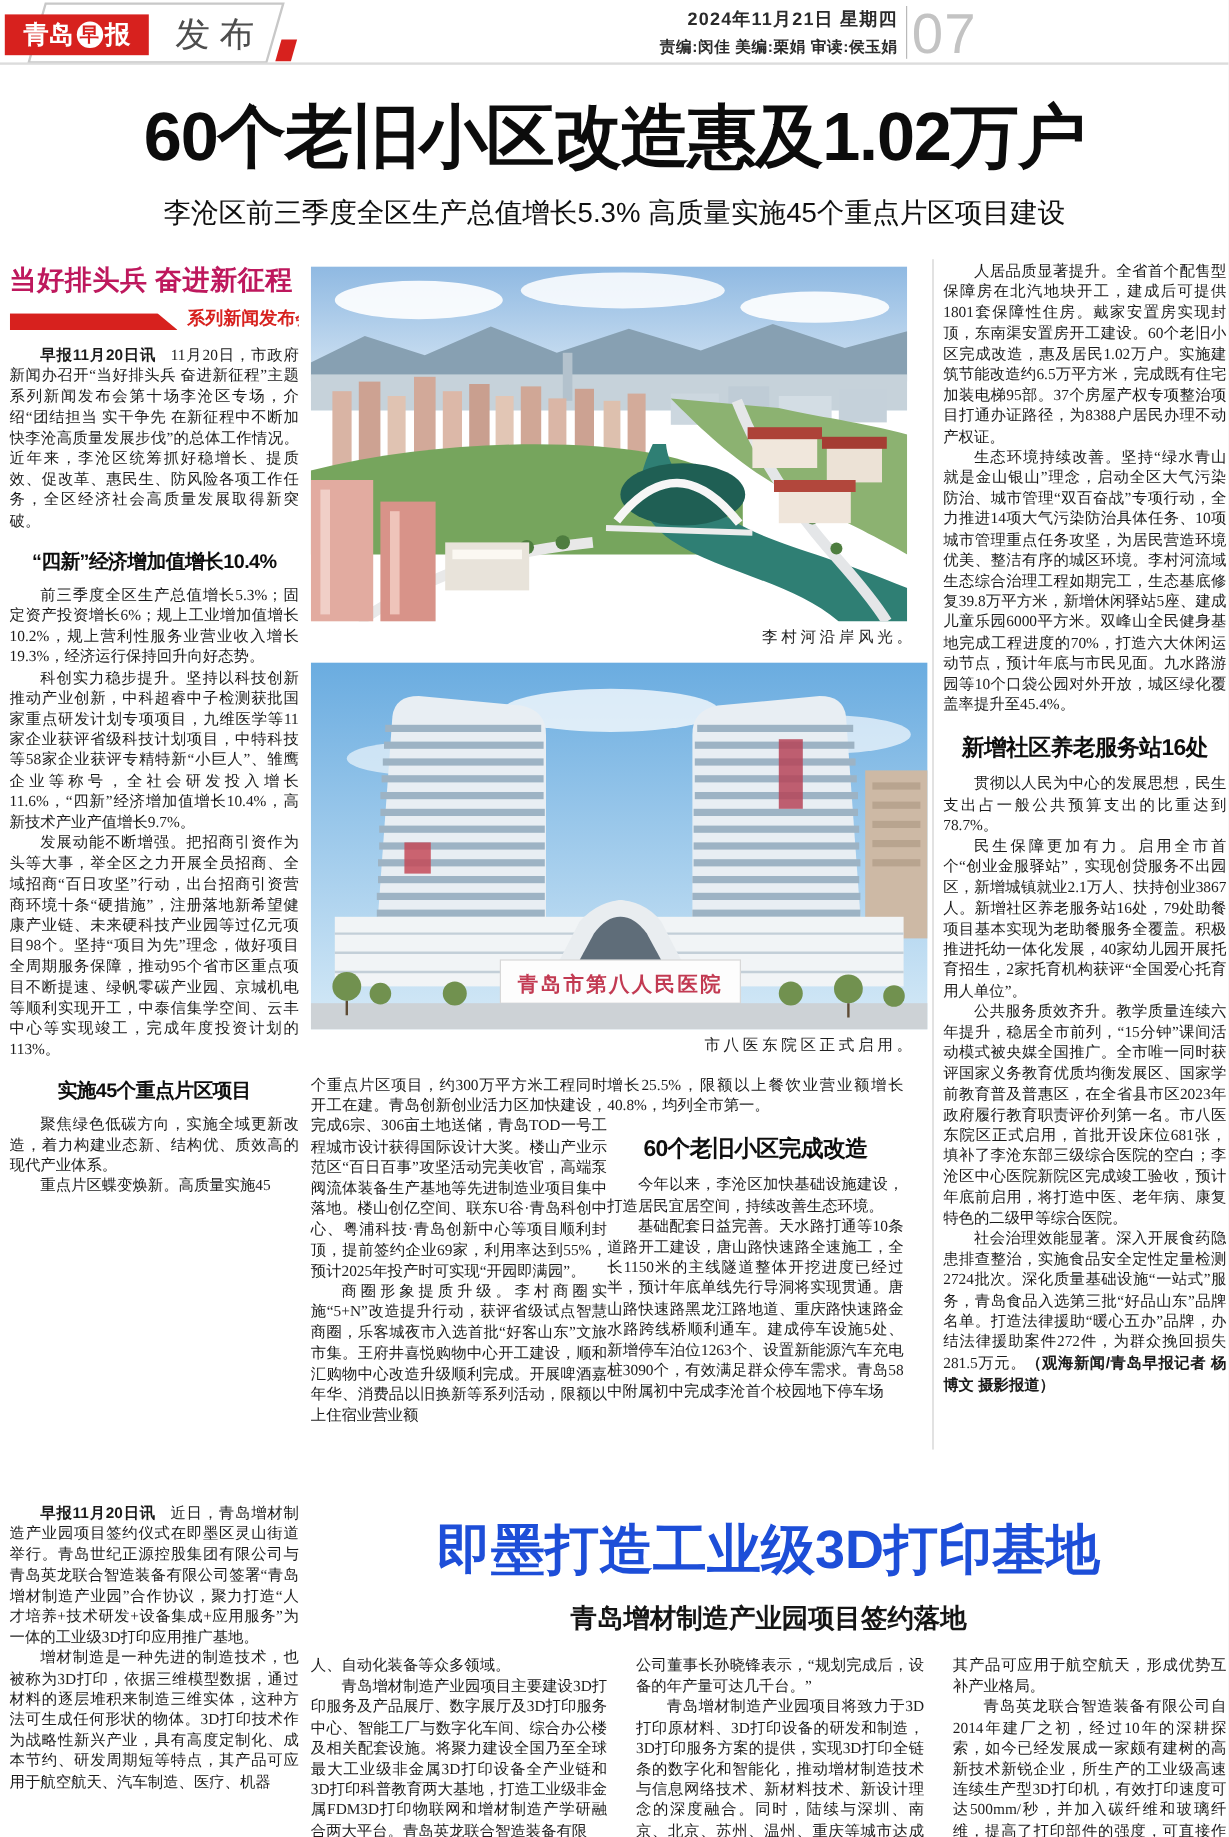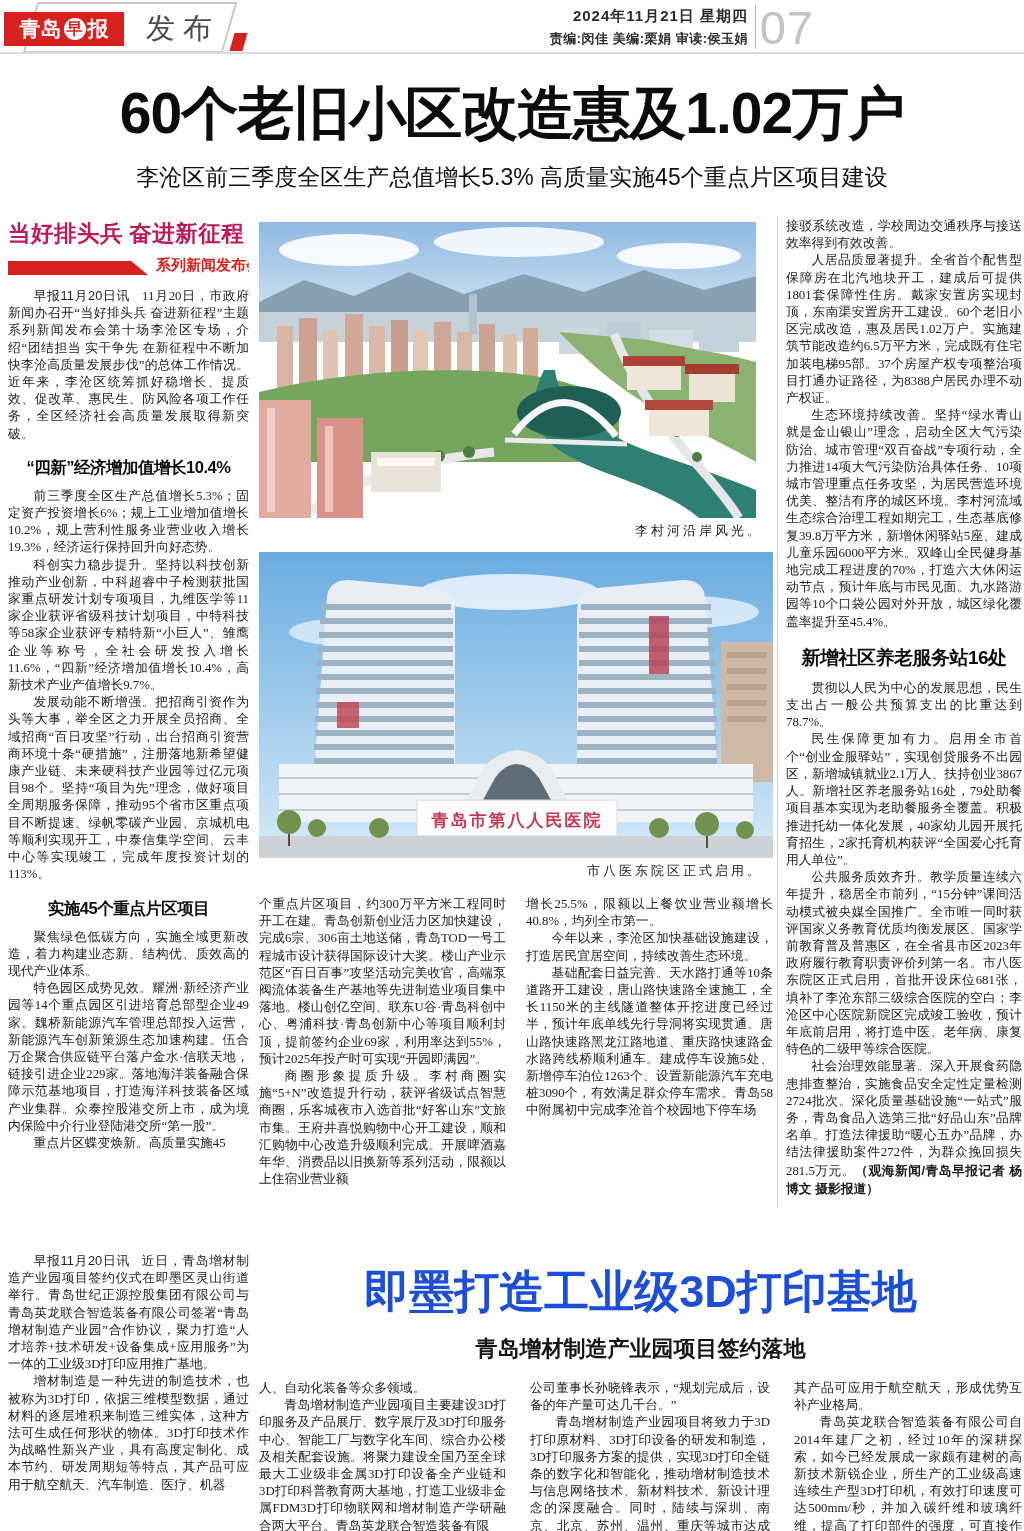--- a/index.html
+++ b/index.html
@@ -35,39 +35,39 @@
             font-family:"Liberation Sans","DejaVu Sans",sans-serif;font-weight:400;font-size:23px;color:#101010;}
 
   
   .colA {position:absolute;left:8px;top:212px;width:241px;height:1038px;overflow:hidden;}
   .colB {position:absolute;left:259px;top:222px;width:514px;}
   .colC {position:absolute;left:786px;top:218px;width:236px;height:996px;overflow:hidden;}
   .vrule{position:absolute;left:777px;top:216px;width:1px;height:992px;background:#cfcfcf;}
 
   .para{margin:0;text-indent:2em;text-align:justify;font-size:12.8px;line-height:17.2px;color:#1b1b1b;}
   .para.noindent{text-indent:0;}
-  .para .lead{font-family:"Liberation Sans","DejaVu Sans",sans-serif;font-weight:400;margin-right:12px;}
+  .para .lead{font-family:"Liberation Sans","DejaVu Sans",sans-serif;font-weight:700;margin-right:12px;}
   .para .tail{font-family:"Liberation Sans","DejaVu Sans",sans-serif;font-weight:700;}
   .section-head{font-family:"Liberation Sans","DejaVu Sans",sans-serif;font-weight:900;font-size:19px;
                 color:#0e0e0e;text-align:center;margin:14px 0 9px;white-space:nowrap;letter-spacing:-0.5px;}
   .colA .section-head{font-size:16.5px;}
 
   
   .banner{margin:6px 0 12px;}
   .banner-title{font-weight:900;font-size:22.5px;color:#be185d;letter-spacing:0.5px;white-space:nowrap;
                 font-family:"Liberation Serif","DejaVu Serif",serif;}
   .banner-row{display:flex;align-items:flex-end;margin-top:7px;}
   .banner-bar{width:140px;height:14px;background:#d7211e;clip-path:polygon(0 0,88% 0,100% 100%,0 100%);flex:0 0 auto;}
   .banner-sub{font-size:15px;font-weight:700;color:#d7211e;margin-left:8px;white-space:nowrap;
               font-family:"Liberation Sans","DejaVu Sans",sans-serif;}
 
   
   .photo{display:block;}
   .photo-caption{text-align:right;font-size:13px;color:#222;letter-spacing:3px;margin:4px 10px 0 0;}
-  .midcols{display:flex;gap:20px;margin-top:16px;}
+  .midcols{display:flex;margin-top:16px;}
   .midcol{width:247px;}
 
   
   .colA2{position:absolute;left:8px;top:1252px;width:241px;height:279px;overflow:hidden;}
   .story2-head{position:absolute;left:259px;top:1262px;width:763px;text-align:center;
                font-family:"Liberation Sans","DejaVu Sans",sans-serif;font-weight:900;font-size:45px;
                color:#1d4ed8;letter-spacing:0px;white-space:nowrap;}
   .story2-sub{position:absolute;left:259px;top:1334px;width:763px;text-align:center;
               font-family:"Liberation Sans","DejaVu Sans",sans-serif;font-weight:700;font-size:22px;color:#151515;}
   .bottomcols{position:absolute;left:259px;top:1380px;width:763px;height:151px;overflow:hidden;display:flex;}
@@ -110,21 +110,20 @@
       </div>
     </div>
     <div>
         <p class="para"><b class="lead">早报11月20日讯</b>11月20日，市政府新闻办召开“当好排头兵 奋进新征程”主题系列新闻发布会第十场李沧区专场，介绍“团结担当 实干争先 在新征程中不断加快李沧高质量发展步伐”的总体工作情况。近年来，李沧区统筹抓好稳增长、提质效、促改革、惠民生、防风险各项工作任务，全区经济社会高质量发展取得新突破。</p>
         <div class="section-head">“四新”经济增加值增长10.4%</div>
         <p class="para">前三季度全区生产总值增长5.3%；固定资产投资增长6%；规上工业增加值增长10.2%，规上营利性服务业营业收入增长19.3%，经济运行保持回升向好态势。</p>
         <p class="para">科创实力稳步提升。坚持以科技创新推动产业创新，中科超睿中子检测获批国家重点研发计划专项项目，九维医学等11家企业获评省级科技计划项目，中特科技等58家企业获评专精特新“小巨人”、雏鹰企业等称号，全社会研发投入增长11.6%，“四新”经济增加值增长10.4%，高新技术产业产值增长9.7%。</p>
         <p class="para">发展动能不断增强。把招商引资作为头等大事，举全区之力开展全员招商、全域招商“百日攻坚”行动，出台招商引资营商环境十条“硬措施”，注册落地新希望健康产业链、未来硬科技产业园等过亿元项目98个。坚持“项目为先”理念，做好项目全周期服务保障，推动95个省市区重点项目不断提速、绿帆零碳产业园、京城机电等顺利实现开工，中泰信集学空间、云丰中心等实现竣工，完成年度投资计划的113%。</p>
         <div class="section-head">实施45个重点片区项目</div>
         <p class="para">聚焦绿色低碳方向，实施全域更新改造，着力构建业态新、结构优、质效高的现代产业体系。</p>
-        <p class="para">特色园区成势见效。耀洲·新经济产业园等14个重点园区引进培育总部型企业49家。魏桥新能源汽车管理总部投入运营，新能源汽车创新策源生态加速构建。伍合万企聚合供应链平台落户金水·信联天地，链接引进企业229家。落地海洋装备融合保障示范基地项目，打造海洋科技装备区域产业集群。众泰控股港交所上市，成为境内保险中介行业登陆港交所“第一股”。</p>
         <p class="para">重点片区蝶变焕新。高质量实施45</p>
       </div>
   </div>
 
   <div class="colB">
     <svg class="photo" width="497" height="296" viewBox="0 0 497 296">
       <defs>
         <linearGradient id="sky1" x1="0" y1="0" x2="0" y2="1">
           <stop offset="0" stop-color="#8fb9e2"></stop>
             <stop offset="1" stop-color="#e3eef7"></stop>
@@ -277,29 +276,29 @@
     </svg>
     <div class="photo-caption">市八医东院区正式启用。</div>
 
     <div class="midcols">
       <div class="midcol">
           <p class="para noindent">个重点片区项目，约300万平方米工程同时开工在建。青岛创新创业活力区加快建设，完成6宗、306亩土地送储，青岛TOD一号工程城市设计获得国际设计大奖。楼山产业示范区“百日百事”攻坚活动完美收官，高端泵阀流体装备生产基地等先进制造业项目集中落地。楼山创亿空间、联东U谷·青岛科创中心、粤浦科技·青岛创新中心等项目顺利封顶，提前签约企业69家，利用率达到55%，预计2025年投产时可实现“开园即满园”。</p>
           <p class="para">商圈形象提质升级。李村商圈实施“5+N”改造提升行动，获评省级试点智慧商圈，乐客城夜市入选首批“好客山东”文旅市集。王府井喜悦购物中心开工建设，顺和汇购物中心改造升级顺利完成。开展啤酒嘉年华、消费品以旧换新等系列活动，限额以上住宿业营业额</p>
         </div>
       <div class="midcol">
           <p class="para noindent">增长25.5%，限额以上餐饮业营业额增长40.8%，均列全市第一。</p>
+          <div class="section-head">60个老旧小区完成改造</div>
           <p class="para">今年以来，李沧区加快基础设施建设，打造居民宜居空间，持续改善生态环境。</p>
           <p class="para">基础配套日益完善。天水路打通等10条道路开工建设，唐山路快速路全速施工，全长1150米的主线隧道整体开挖进度已经过半，预计年底单线先行导洞将实现贯通。唐山路快速路黑龙江路地道、重庆路快速路金水路跨线桥顺利通车。建成停车设施5处、新增停车泊位1263个、设置新能源汽车充电桩3090个，有效满足群众停车需求。青岛58中附属初中完成李沧首个校园地下停车场</p>
         </div>
     </div>
   </div>
 
   <div class="vrule"></div>
   <div class="colC">
-      <p class="para noindent">接驳系统改造，学校周边交通秩序与接送效率得到有效改善。</p>
       <p class="para">人居品质显著提升。全省首个配售型保障房在北汽地块开工，建成后可提供1801套保障性住房。戴家安置房实现封顶，东南渠安置房开工建设。60个老旧小区完成改造，惠及居民1.02万户。实施建筑节能改造约6.5万平方米，完成既有住宅加装电梯95部。37个房屋产权专项整治项目打通办证路径，为8388户居民办理不动产权证。</p>
       <p class="para">生态环境持续改善。坚持“绿水青山就是金山银山”理念，启动全区大气污染防治、城市管理“双百奋战”专项行动，全力推进14项大气污染防治具体任务、10项城市管理重点任务攻坚，为居民营造环境优美、整洁有序的城区环境。李村河流域生态综合治理工程如期完工，生态基底修复39.8万平方米，新增休闲驿站5座、建成儿童乐园6000平方米。双峰山全民健身基地完成工程进度的70%，打造六大休闲运动节点，预计年底与市民见面。九水路游园等10个口袋公园对外开放，城区绿化覆盖率提升至45.4%。</p>
       <div class="section-head">新增社区养老服务站16处</div>
       <p class="para">贯彻以人民为中心的发展思想，民生支出占一般公共预算支出的比重达到78.7%。</p>
       <p class="para">民生保障更加有力。启用全市首个“创业金服驿站”，实现创贷服务不出园区，新增城镇就业2.1万人、扶持创业3867人。新增社区养老服务站16处，79处助餐项目基本实现为老助餐服务全覆盖。积极推进托幼一体化发展，40家幼儿园开展托育招生，2家托育机构获评“全国爱心托育用人单位”。</p>
       <p class="para">公共服务质效齐升。教学质量连续六年提升，稳居全市前列，“15分钟”课间活动模式被央媒全国推广。全市唯一同时获评国家义务教育优质均衡发展区、国家学前教育普及普惠区，在全省县市区2023年政府履行教育职责评价列第一名。市八医东院区正式启用，首批开设床位681张，填补了李沧东部三级综合医院的空白；李沧区中心医院新院区完成竣工验收，预计年底前启用，将打造中医、老年病、康复特色的二级甲等综合医院。</p>
       <p class="para">社会治理效能显著。深入开展食药隐患排查整治，实施食品安全定性定量检测2724批次。深化质量基础设施“一站式”服务，青岛食品入选第三批“好品山东”品牌名单。打造法律援助“暖心五办”品牌，办结法律援助案件272件，为群众挽回损失281.5万元。<b class="tail">（观海新闻/青岛早报记者 杨博文 摄影报道）</b></p>
     </div>
 
   <div class="colA2">

